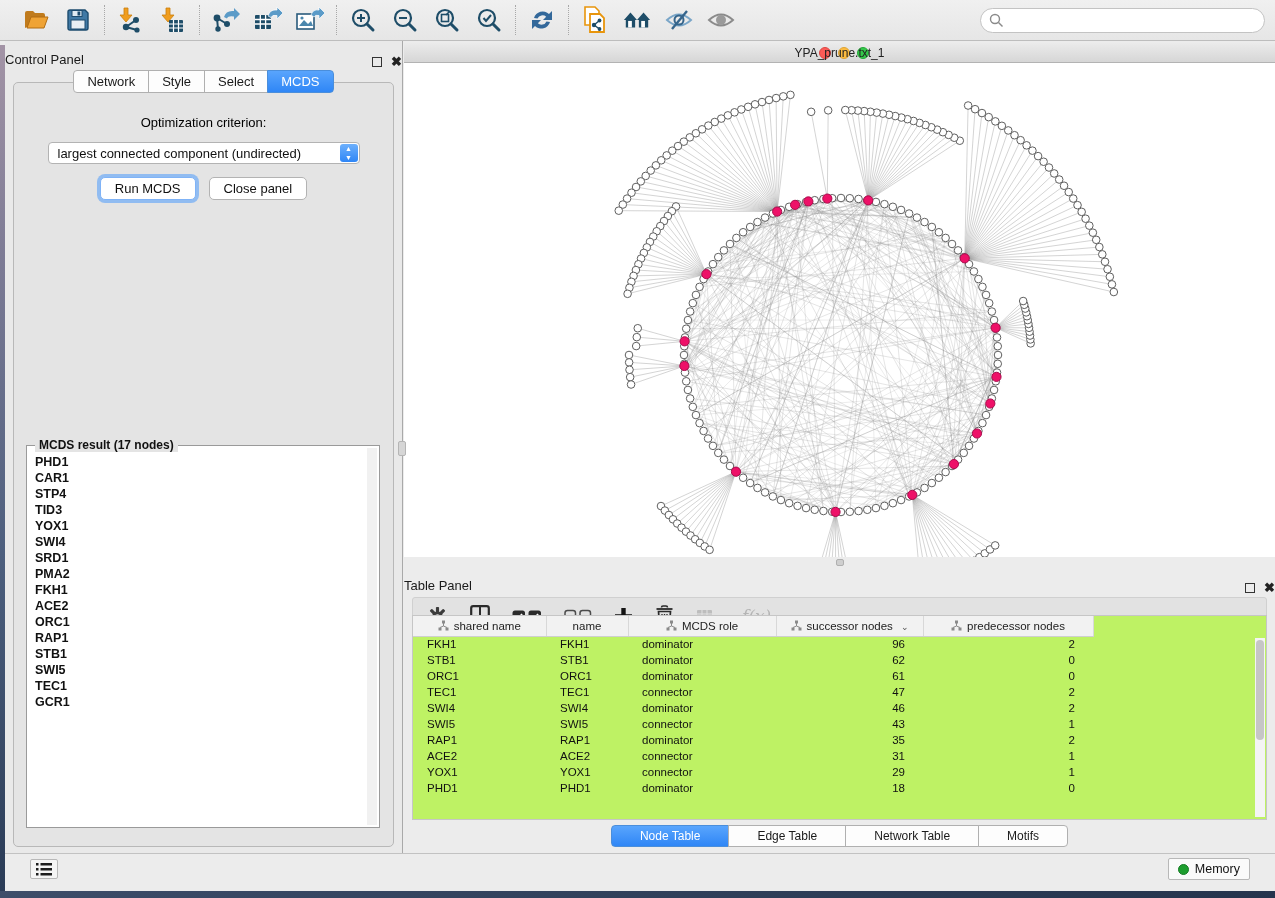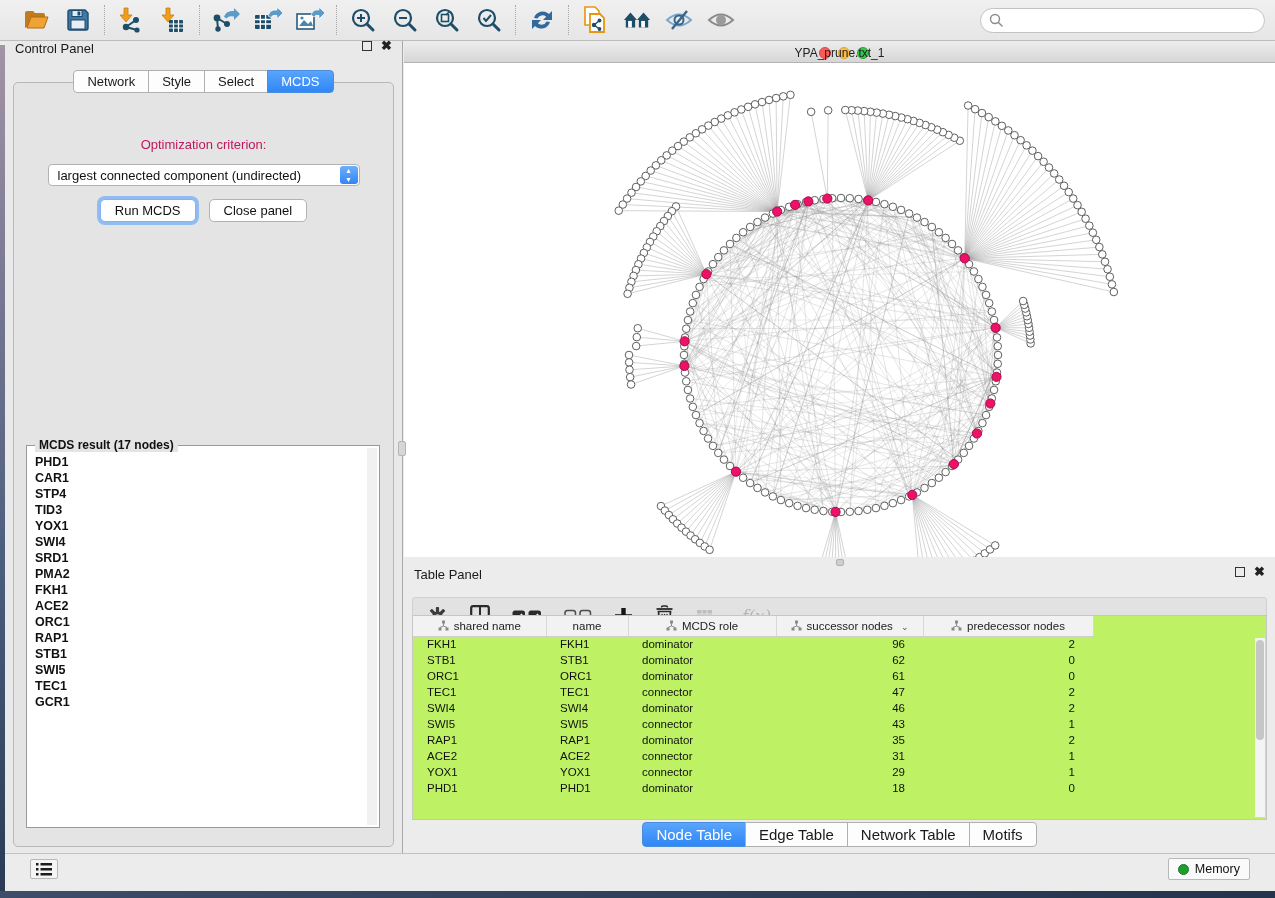--- a/index.html
+++ b/index.html
@@ -22,38 +22,38 @@
   .tb-btn { width:28px; height:28px; display:flex; align-items:center; justify-content:center; cursor:default; }
   .tb-btn svg { display:block; }
   .search-wrap { margin-left:auto; position:relative; }
   .search-input { width:285px; height:25px; border:1px solid #c3c3c3; border-radius:13px;
     background:#fff; padding:0 10px 0 28px; font-size:12px; outline:none; }
   .search-icon { position:absolute; left:9px; top:5px; color:#8a8a8a; }
 
   
   .control-panel { position:absolute; left:5px; top:41px; width:398px; bottom:38px;
     background:#e9e9e9; border-right:1px solid #a9a9a9; }
-  .panel-header { height:26px; display:flex; align-items:flex-start; padding:0 10px; }
+  .panel-header { height:26px; display:flex; align-items:flex-end; padding:0 0; }
   .panel-title { font-size:13px; color:#1a1a1a; }
   .panel-header .win-icons { margin-left:auto; display:flex; gap:9px; align-items:center; }
   .float-icon { width:10px; height:10px; border:1.5px solid #333; background:transparent; display:inline-block; }
   .close-icon { font-size:13px; font-weight:bold; color:#222; line-height:10px; }
 
   .cp-body { position:absolute; left:0; right:0; top:26px; bottom:0; }
   .cp-content-panel { position:absolute; left:8px; right:8px; top:15px; bottom:6px;
     background:#e4e4e4; border:1px solid #b8b8b8; border-radius:5px; }
   .cp-tabs { position:absolute; top:3px; left:0; right:0; display:flex; justify-content:center; z-index:5; }
   .seg { border:1px solid #b0b0b0; background:#fdfdfd; font-size:13px; color:#1a1a1a;
     padding:3px 13px; margin-left:-1px; cursor:default; }
   .seg:first-child { border-radius:4px 0 0 4px; margin-left:0; }
   .seg:last-child { border-radius:0 4px 4px 0; }
   .seg.active { background:linear-gradient(#59a5fd,#2f86f6); color:#fff; border-color:#4a8edb; }
 
   .cp-inner { position:absolute; left:0; right:0; top:12px; bottom:0; padding:14px 0 0 0; }
-  .opt-label { text-align:center; font-size:13px; color:#be185d; margin-top:28px; }
+  .opt-label { text-align:center; font-size:13px; color:#000000; margin-top:6px; }
   .dropdown { margin:12px auto 0 auto; width:312px; height:22px; background:#fff;
     border:1px solid #b3b3b3; border-radius:4px; display:flex; align-items:center;
     font-size:13px; color:#111; position:relative; padding-left:9px; cursor:default; }
   .dd-stepper { position:absolute; right:1px; top:1px; bottom:1px; width:18px; border-radius:3px;
     background:linear-gradient(#6db0fc,#2f86f6); color:#fff; font-size:7px; line-height:9px;
     display:flex; flex-direction:column; align-items:center; justify-content:center; }
   .cp-buttons { display:flex; justify-content:center; gap:13px; margin-top:13px; }
   .mac-btn { background:#fff; border:1px solid #b3b3b3; border-radius:5px; font-size:13px;
     color:#111; padding:3px 14px; cursor:default; font-family:"Liberation Sans",sans-serif; }
   .mac-btn.focused { box-shadow:0 0 0 3px rgba(77,154,252,.55); border-color:#7fb3f7; }
@@ -100,21 +100,21 @@
     font-weight:normal; font-size:11.5px; color:#222; text-align:center; position:relative; cursor:default; }
   .node-table th .col-icon { vertical-align:-1px; margin-right:5px; }
   .node-table th .sort-chevron { font-size:9px; color:#555; margin-left:8px; }
   .node-table td { height:16px; padding:0 4px 0 14px; white-space:nowrap; overflow:hidden; }
   .node-table td.num { text-align:right; padding-right:18px; }
   .table-scrollbar { position:absolute; right:1px; top:22px; bottom:2px; width:10px; background:#f4f4f4; }
   .table-scroll-thumb { position:absolute; left:1px; right:1px; top:2px; height:100px;
     background:#c6c6c6; border-radius:5px; }
 
   .tp-tabs { position:absolute; left:0; right:0; bottom:6px; display:flex; justify-content:center; }
-  .tp-tabs .seg { padding:3px 13px; font-size:15px; }
+  .tp-tabs .seg { padding:3px 28px; font-size:12px; }
 
   
   .status-bar { position:absolute; left:5px; right:0; bottom:7px; height:31px; background:#ececec;
     border-top:1px solid #c2c2c2; display:flex; align-items:center; padding:0 25px; }
   .list-btn { width:28px; height:20px; background:#f5f5f5; border:1px solid #b8b8b8; border-radius:2px;
     display:flex; align-items:center; justify-content:center; }
   .memory-btn { margin-left:auto; background:#fafafa; border:1px solid #b8b8b8; border-radius:2px;
     height:22px; display:flex; align-items:center; gap:6px; padding:0 9px; font-size:12.5px; color:#111; }
   .mem-dot { width:11px; height:11px; border-radius:50%; background:#1d9e2f; border:1px solid #157b24; }
 </style>

